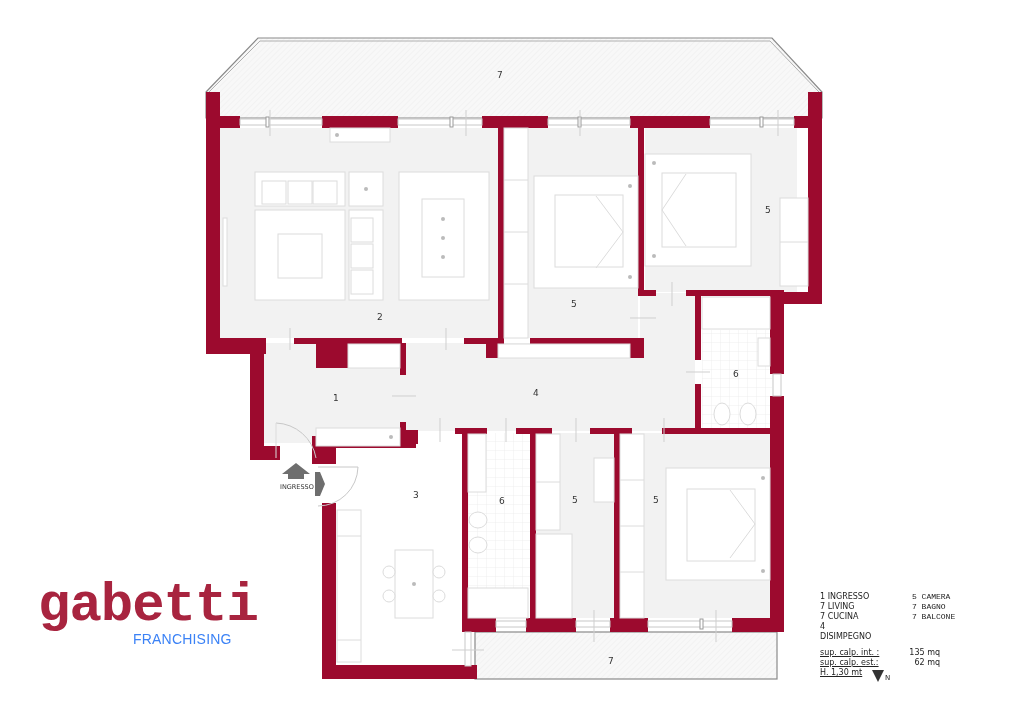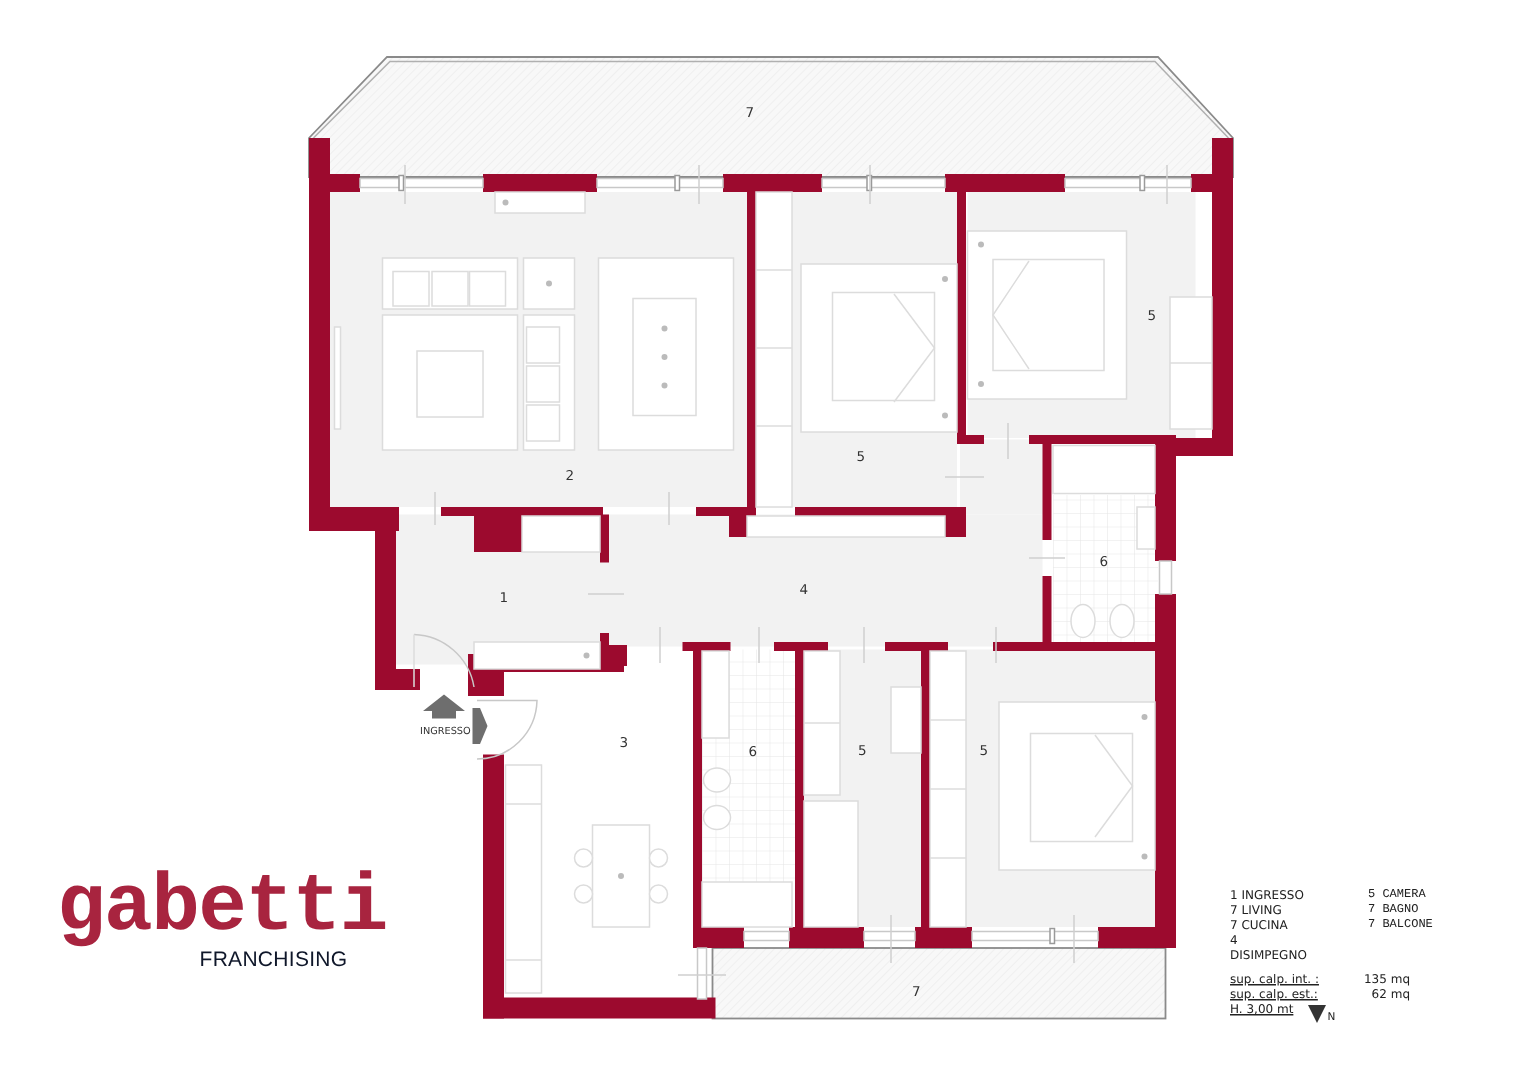--- a/index.html
+++ b/index.html
@@ -14,21 +14,21 @@
   .win-mark { fill: #ffffff; stroke: #9a9a9a; stroke-width: 1; }
   .tick { stroke: #cfcfcf; stroke-width: 1; }
   .room-label { font-family: "DejaVu Sans", sans-serif; font-size: 9px; fill: #333; }
   .ingresso-label { font-family: "DejaVu Sans", sans-serif; font-size: 6.5px; fill: #333; }
   .door-arc { fill: none; stroke: #c8c8c8; stroke-width: 1; }
   .lamp { fill: #bbbbbb; }
   .arrow { fill: #6e6e6e; }
 
   .logo { position: absolute; left: 38px; top: 582px; width: 210px; height: 70px; }
   .logo-main { position: absolute; left: 0; top: -6px; font-family: Liberation Mono, monospace; font-weight: bold; font-size: 54px; letter-spacing: -1px; color: #a8243f; line-height: 60px; }
-  .logo-sub { position: absolute; left: 95px; top: 49px; font-family: "Liberation Sans", sans-serif; font-size: 14px; color: #0f172a; letter-spacing: 0.2px; }
+  .logo-sub { position: absolute; left: 95px; top: 49px; font-family: "Liberation Sans", sans-serif; font-size: 14px; color: #3b82f6; letter-spacing: 0.2px; }
 
   .legend { position: absolute; left: 820px; top: 592px; font-family: "DejaVu Sans", sans-serif; font-size: 8px; color: #222; line-height: 10px; }
   .legend .row { display: flex; gap: 36px; }
   .legend .col1 { width: 56px; }
   .legend .col2 { width: 70px; font-family: Liberation Mono, monospace; }
   .area { position: absolute; left: 820px; top: 648px; font-family: "DejaVu Sans", sans-serif; font-size: 8px; color: #222; line-height: 10px; }
   .area .row { display: flex; }
   .area .lbl { width: 74px; text-decoration: underline; }
   .area .val { width: 46px; text-align: right; }
   .north { position: absolute; left: 872px; top: 670px; display: flex; align-items: flex-end; }
@@ -316,20 +316,20 @@
 <div class="area">
   <div class="row">
       <span class="lbl">sup. calp. int. :</span>
       <span class="val">135 mq</span>
     </div>
   <div class="row">
       <span class="lbl">sup. calp. est.:</span>
       <span class="val">62 mq</span>
     </div>
   <div class="row">
-      <span class="lbl">H. 3,00 mt</span>
+      <span class="lbl">H. 1,30 mt</span>
     </div>
 </div>
 
 <div class="north">
   <div class="north-arrow"></div>
   <span class="north-label">N</span>
 </div>
 
 </body></html>

